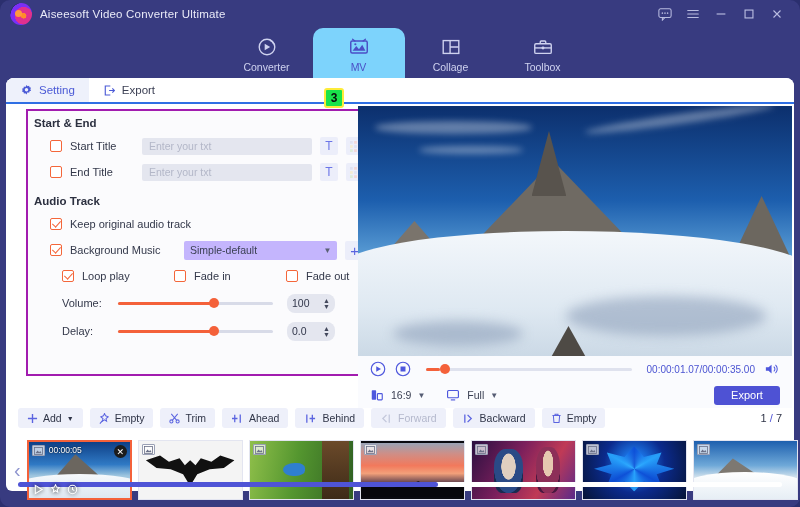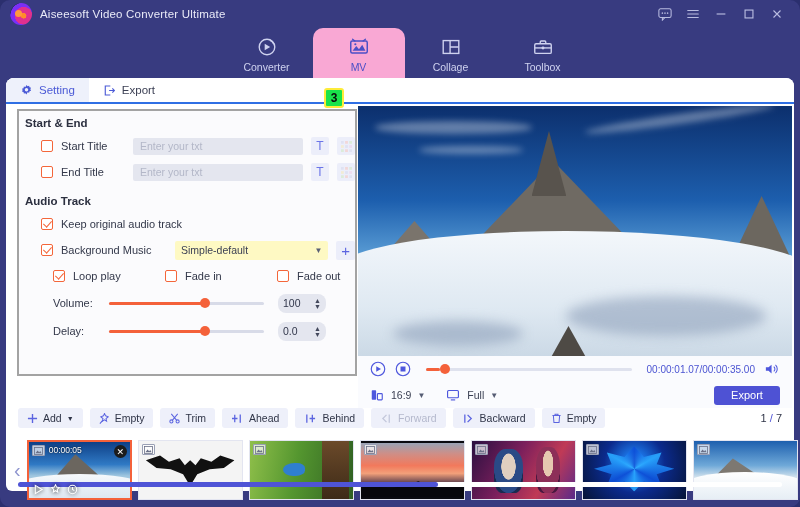--- a/index.html
+++ b/index.html
@@ -45,21 +45,21 @@
   .mainnav {
     position: absolute; top: 26px; left: 9px; right: 0; height: 54px;
     display: flex; justify-content: center; align-items: flex-end; gap: 0px;
   }
   .navitem {
     width: 92px; height: 52px;
     display: flex; flex-direction: column; align-items: center; justify-content: center;
     gap: 3px; color: #cfd2ef; font-size: 10.5px; cursor: pointer;
     border-radius: 10px 10px 0 0;
   }
-  .navitem.active { background: #f9a8d4; color: #4b4fc6; }
+  .navitem.active { background: #7dd3fc; color: #4b4fc6; }
   .navitem .ico { line-height: 0; }
 
   
   .content {
     position: absolute; top: 78px; left: 6px; right: 6px; bottom: 16px;
     background: #ffffff; border-radius: 8px 8px 6px 6px;
   }
 
   
   .subtabs {
@@ -71,22 +71,22 @@
     display: flex; align-items: center; gap: 6px;
     padding: 0 14px; font-size: 11.5px; color: #3d4155; cursor: pointer;
   }
   .subtab.active { background: #eef1fb; color: #4b5ad6; }
   .subtab .ico { line-height: 0; }
 
   
   .panes { position: relative; height: calc(100% - 26px); }
 
   .settings {
-    position: absolute; left: 11px; top: 5px; width: 340px; height: 267px;
-    border: 2px solid #a3a3a3; background: #fbfbfd;
+    position: absolute; left: 20px; top: 5px; width: 340px; height: 267px;
+    border: 2px solid #a21caf; background: #fbfbfd;
   }
   .sectitle {
     font-size: 11.5px; font-weight: bold; color: #2c3040;
     padding: 6px 0 4px 6px;
   }
   .row { display: flex; align-items: center; height: 26px; padding-left: 22px; gap: 8px; }
 
   .cb {
     width: 12px; height: 12px; border: 1.6px solid #f4663a;
     border-radius: 2px; background: #fff; position: relative;
@@ -107,21 +107,21 @@
   }
   .txtinput::placeholder { color: #b3b7c8; }
   .sqbtn {
     width: 18px; height: 18px; background: #eceefa; border-radius: 2px;
     display: flex; align-items: center; justify-content: center;
     color: #6b75e8; font-size: 12px; cursor: pointer; flex: 0 0 auto;
   }
   .sqbtn.disabled { color: #c9cde6; cursor: default; }
 
   .selectbox {
-    width: 156px; height: 19px; background: #fef9c3; border-radius: 2px;
+    width: 156px; height: 19px; background: #c4b5fd; border-radius: 2px;
     display: flex; align-items: center; padding: 0 6px;
     font-size: 10.5px; color: #3b4054; cursor: pointer; justify-content: space-between;
   }
   .selectbox .caret { margin-left: auto; font-size: 8px; color: #5a6075; }
   .plusbtn {
     width: 19px; height: 19px; background: #eceefa; border-radius: 2px;
     display: flex; align-items: center; justify-content: center;
     color: #5b64e0; font-size: 15px; cursor: pointer; font-weight: 300;
   }
 

